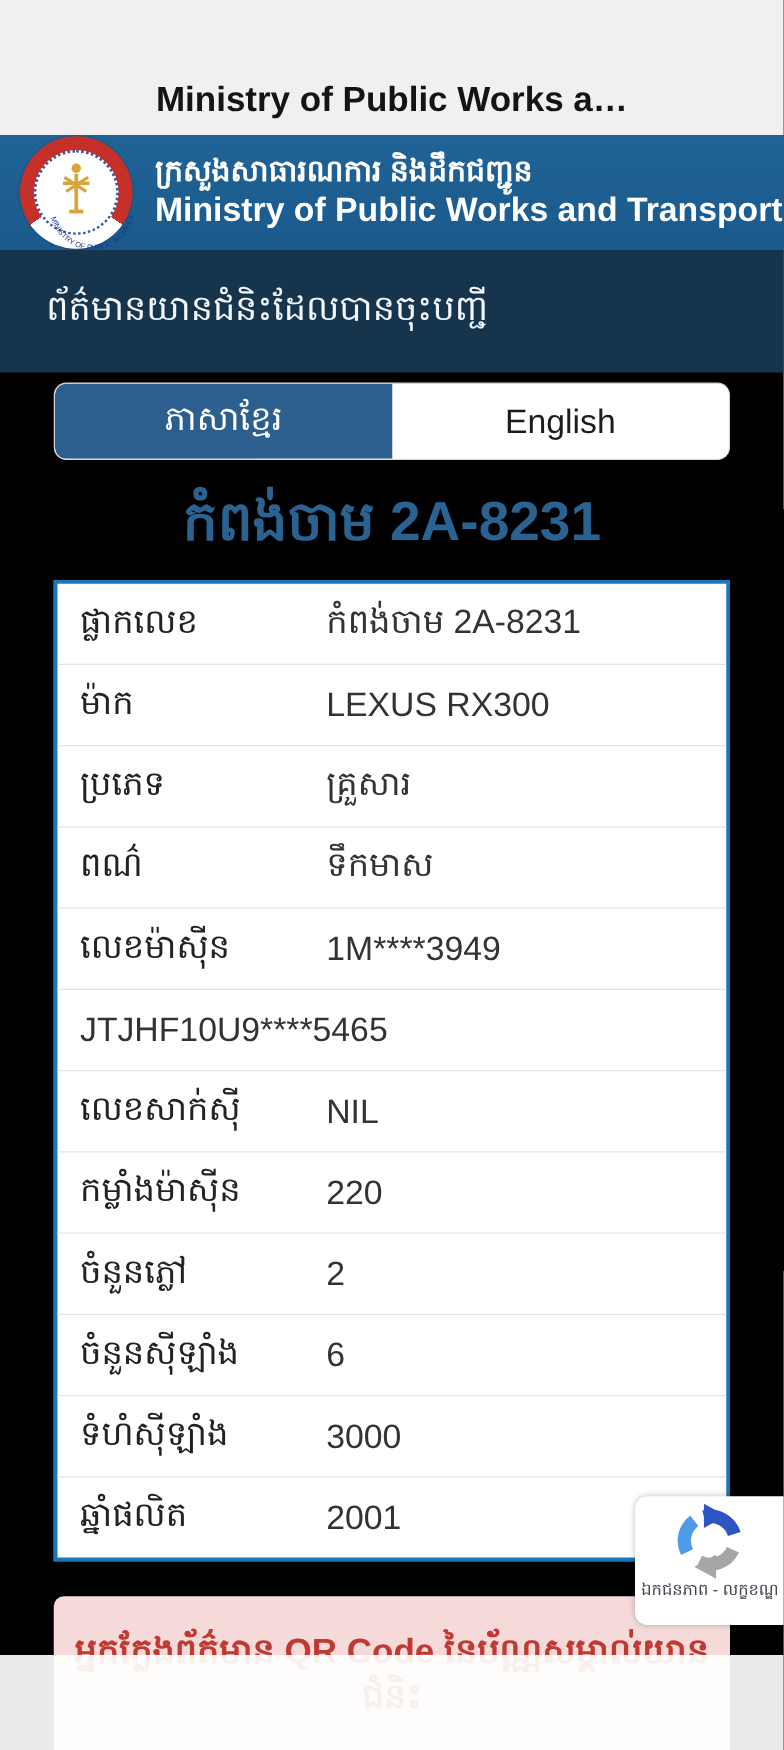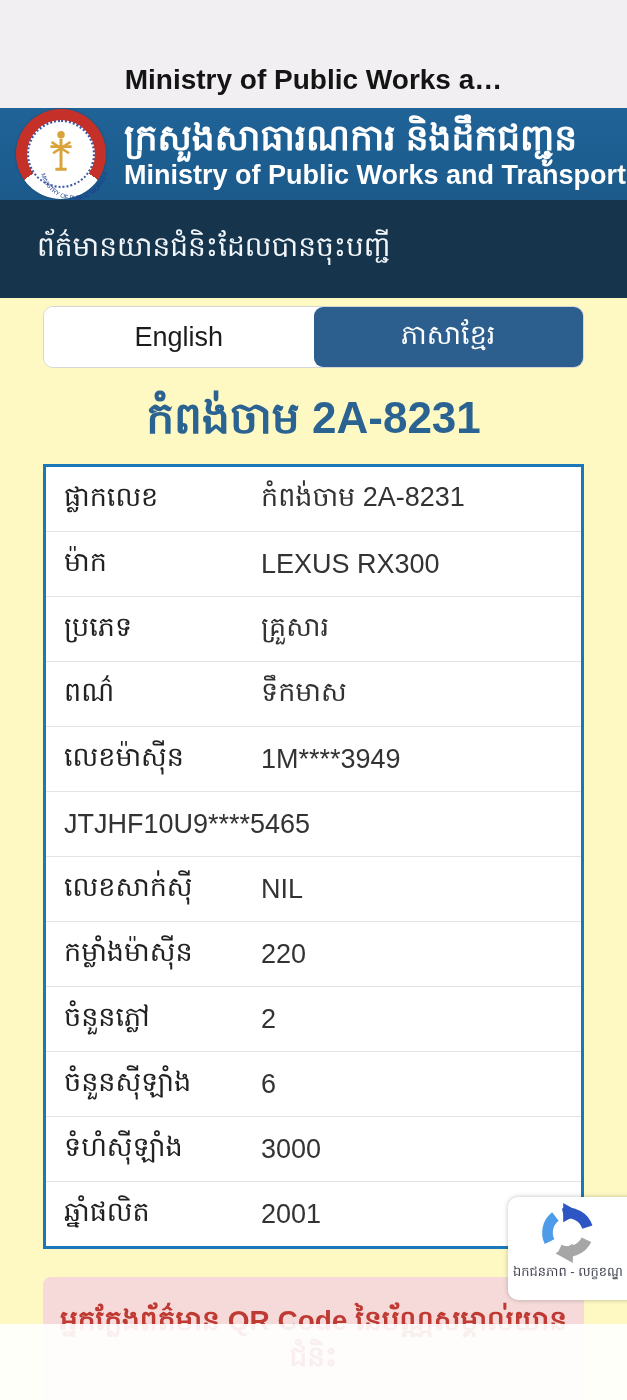--- a/index.html
+++ b/index.html
@@ -1,34 +1,34 @@
 <!DOCTYPE html>
 <html><head>
 <meta charset="utf-8">
 <style>
   html,body{margin:0;padding:0;}
   .app{position:relative;width:627px;height:1400px;overflow:hidden;
-       background:#fef9c3;font-family:"Liberation Sans",sans-serif;}
+       background:#000000;font-family:"Liberation Sans",sans-serif;}
 
   
   .statusbar{height:108px;background:#f2eff2;display:flex;align-items:flex-end;justify-content:center;}
   .statusbar .title{font-size:28px;font-weight:bold;color:#141414;padding-bottom:12px;}
 
   
   .header{height:92px;background:linear-gradient(#206397,#1b5a8b);display:flex;align-items:center;}
   .logo{position:relative;width:90px;height:90px;margin-left:16px;flex:0 0 auto;}
   .logo .ring{position:absolute;inset:0;border-radius:50%;
       background:conic-gradient(from -125deg,#c53029 0 250deg,#ffffff 250deg 360deg);
       box-shadow:0 0 2px rgba(0,0,0,.35);}
   .logo .inner{position:absolute;inset:11px;border-radius:50%;background:#fff;
       border:2px dotted #3a57a8;box-sizing:border-box;display:flex;align-items:center;justify-content:center;}
   .logo svg.figure{width:30px;height:52px;}
   .logo svg.caption{position:absolute;inset:0;width:90px;height:90px;}
   .header-text{margin-left:18px;line-height:1.05;}
-  .header-text .kh{font-size:36px;font-weight:bold;color:#ffffff;}
+  .header-text .kh{font-size:24px;font-weight:bold;color:#ffffff;}
   .header-text .en{font-size:27px;font-weight:bold;color:#ffffff;margin-top:4px;}
 
   
   .navbar{height:98px;background:#16354d;display:flex;align-items:center;padding-left:37px;box-sizing:border-box;}
   .navbar .heading{font-size:28px;color:#f2f6fa;}
 
   
   .tabs{margin:8px 43px 0;height:62px;display:flex;border-radius:10px;overflow:hidden;
         border:1px solid #d6d6d6;box-sizing:border-box;background:#fff;}
   .tab{flex:1;display:flex;align-items:center;justify-content:center;font-size:27px;cursor:pointer;}
@@ -99,22 +99,22 @@
       <div class="kh">ក្រសួងសាធារណការ និងដឹកជញ្ជូន</div>
       <div class="en">Ministry of Public Works and Transport</div>
     </div>
   </div>
 
   <div class="navbar">
     <div class="heading">ព័ត៌មានយានជំនិះដែលបានចុះបញ្ជី</div>
   </div>
 
   <div class="tabs">
+    <div class="tab active">ភាសាខ្មែរ</div>
     <div class="tab inactive">English</div>
-    <div class="tab active">ភាសាខ្មែរ</div>
   </div>
 
   <div class="vehicle-title">កំពង់ចាម 2A-8231</div>
 
   <div class="vtable" id="vtable">
       <div class="vrow">
         <span class="lbl">ផ្លាកលេខ</span>
         <span class="val">កំពង់ចាម 2A-8231</span>
       </div>
       <div class="vrow">

